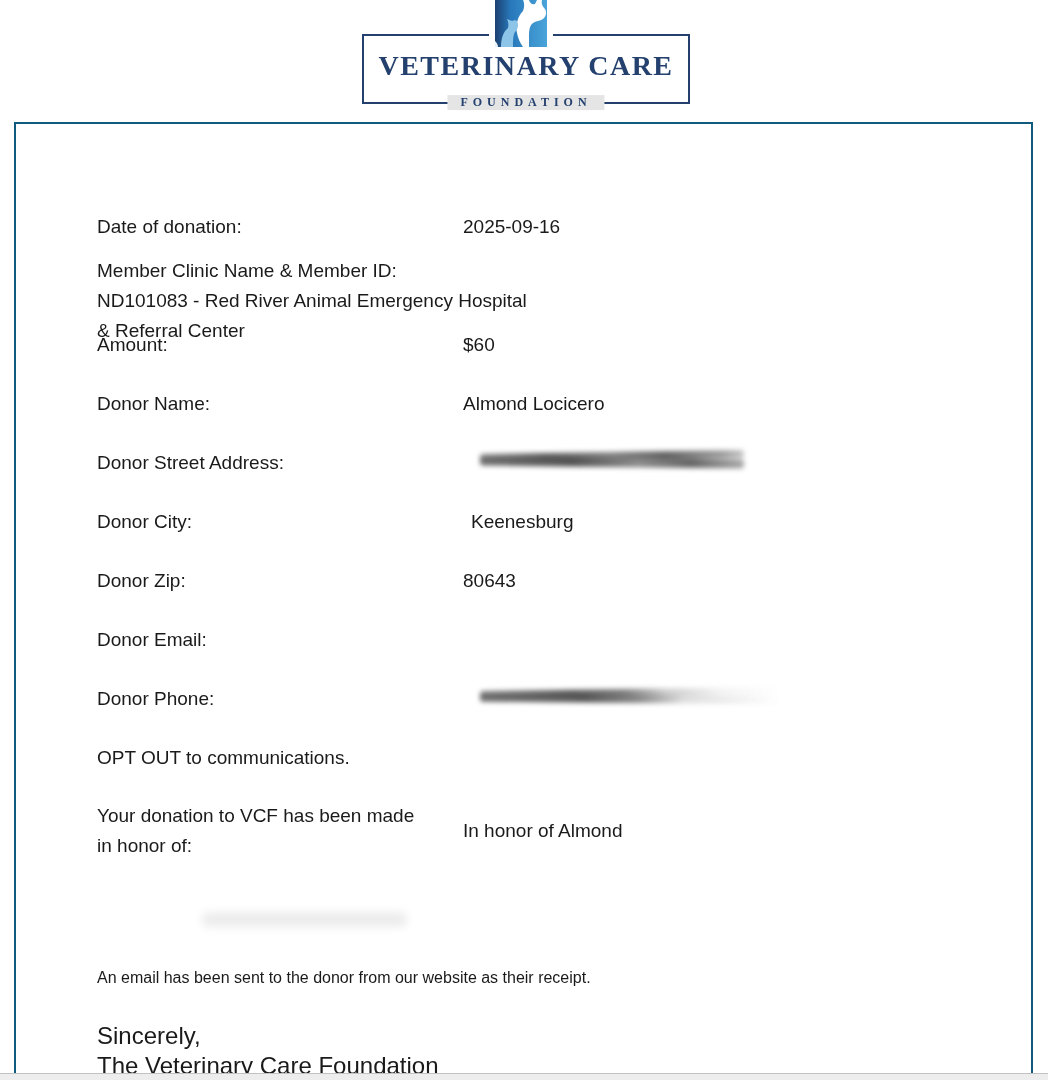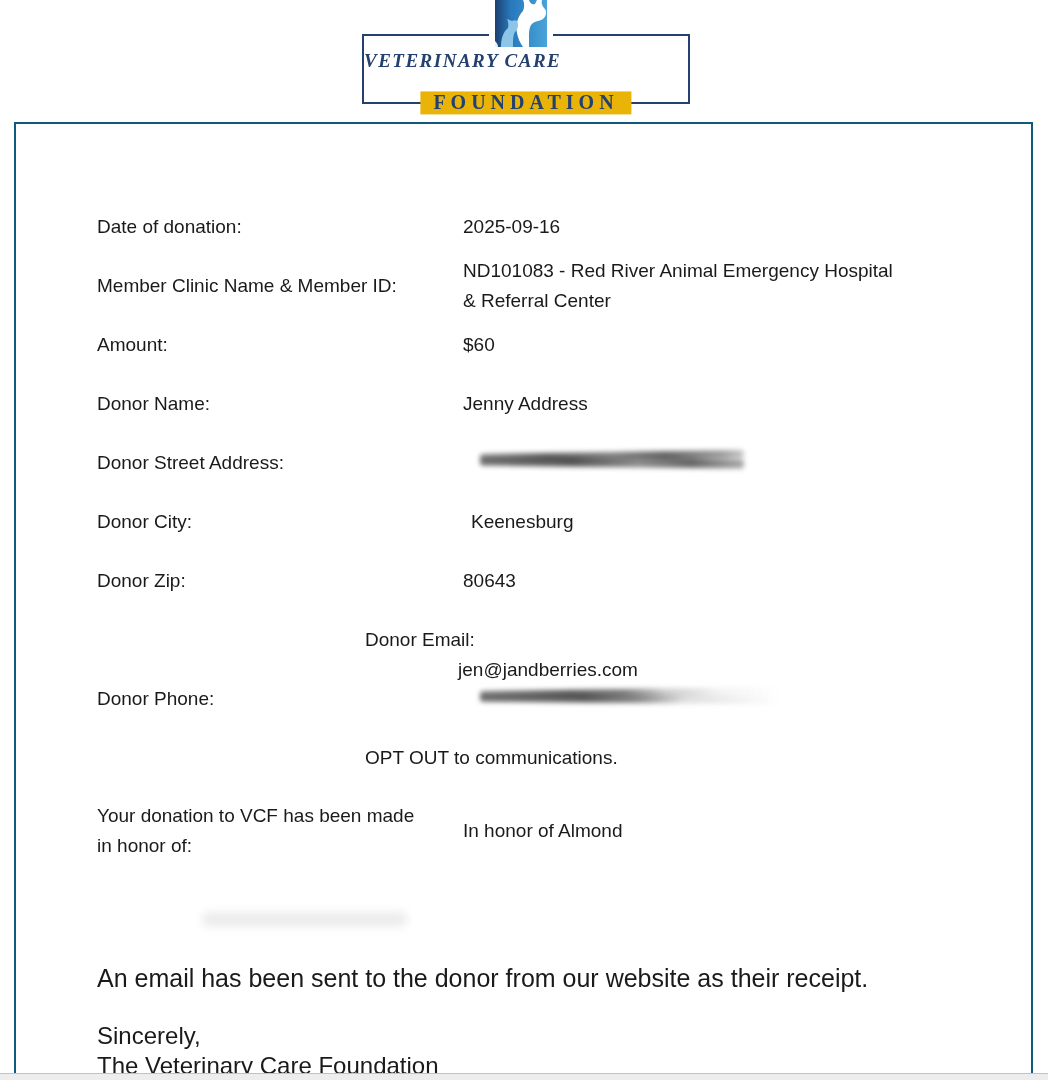--- a/index.html
+++ b/index.html
@@ -9,51 +9,50 @@
     font-family:"Liberation Sans","DejaVu Sans",sans-serif;
     color:#1a1a1a;
   }
   
   .logo-wrap{position:absolute;left:0;top:0;width:1048px;height:118px;}
   .logo-box{
     position:absolute;left:362px;top:34px;width:324px;height:66px;
     border:2.5px solid #24406e;background:#ffffff;
   }
   .logo-title{
-    position:absolute;left:0;right:0;top:14px;
+    position:absolute;left:0;right:0;top:14px;text-align:center;
     font-family:"Liberation Serif","DejaVu Serif",serif;
-    font-weight:bold;font-size:19px;letter-spacing:1.5px;color:#24406e;
+    font-weight:bold;font-size:28px;letter-spacing:1.5px;color:#24406e;
     white-space:nowrap;
-    font-style:italic;
   }
   .logo-sub{
     position:absolute;left:50%;bottom:0;transform:translate(-50%,54%);
-    background:#eab308;padding:0 13px;
+    background:#e5e5e5;padding:0 13px;
     font-family:"Liberation Serif","DejaVu Serif",serif;
-    font-weight:bold;font-size:20px;letter-spacing:5px;color:#24406e;
+    font-weight:bold;font-size:12px;letter-spacing:5px;color:#24406e;
     white-space:nowrap;
   }
   .logo-icon{
     position:absolute;left:489px;top:0;width:64px;height:47px;
     background:#ffffff;padding:0 6px;box-sizing:border-box;
   }
   
   .panel{
     position:absolute;left:14px;top:122px;width:1015px;height:980px;
     border:2px solid #0f5a7d;background:#ffffff;
   }
   .row{
     position:absolute;left:81px;right:32px;height:30px;
-    display:flex;align-items:center;line-height:30px;font-size:19px;
+    display:flex;align-items:flex-start;line-height:30px;font-size:19px;
   }
   .row.tall{height:60px;}
   .row .label{width:366px;flex:none;white-space:pre-line;}
   .row .value{flex:1;white-space:pre-line;position:relative;height:100%;display:flex;align-items:center;}
   .row:nth-of-type(1){top:88px;}
-  .row:nth-of-type(2){top:132px;}
+  .row:nth-of-type(2){top:132px;flex-direction:column;}
   .row:nth-of-type(3){top:206px;}
   .row:nth-of-type(4){top:265px;}
   .row:nth-of-type(5){top:324px;}
   .row:nth-of-type(6){top:383px;gap:8px;}
   .row:nth-of-type(7){top:442px;}
   .row:nth-of-type(8){top:501px;flex-direction:column;}
   .row:nth-of-type(9){top:560px;}
   .row:nth-of-type(10){top:619px;flex-direction:column;}
   .row:nth-of-type(11){top:677px;}
   .row:nth-of-type(12){top:765px;}
@@ -68,21 +67,21 @@
     background:linear-gradient(90deg,#555,#333 35%,#777 60%,#4a4a4a 80%,#9a9a9a);}
   .redact-phone{width:300px;height:20px;}
   .redact-phone .s1{height:8px;margin-bottom:-2px;transform:rotate(-0.8deg);
     background:linear-gradient(90deg,#6f6f6f,#3a3a3a 30%,#666 48%,rgba(150,150,150,.55) 62%,rgba(200,200,200,.25) 80%,rgba(220,220,220,0));}
   .redact-phone .s2{height:8px;transform:rotate(0.5deg);
     background:linear-gradient(90deg,#555,#383838 35%,#707070 52%,rgba(160,160,160,.4) 68%,rgba(210,210,210,0));}
   .smudge{
     position:absolute;left:186px;top:788px;width:205px;height:15px;
     background:#8d8d8d;opacity:.16;filter:blur(4px);border-radius:6px;
   }
-  .note{position:absolute;left:81px;top:839px;font-size:25px;line-height:30px;}
+  .note{position:absolute;left:81px;top:839px;font-size:16px;line-height:30px;}
   .signoff{position:absolute;left:81px;top:897px;font-size:24px;line-height:29.5px;white-space:pre-line;}
   
   .bottom-strip{
     position:absolute;left:0;top:1073px;width:1048px;height:7px;
     background:#ededed;border-top:1px solid #c2c2c2;z-index:5;
   }
 </style>
 </head>
 <body>
 
@@ -121,21 +120,21 @@
 &amp; Referral Center</span></div>
   </div>
 
   <div class="row">
     <div class="label">Amount:</div>
     <div class="value"><span>$60</span></div>
   </div>
 
   <div class="row">
     <div class="label">Donor Name:</div>
-    <div class="value"><span>Jenny Address</span></div>
+    <div class="value"><span>Almond Locicero</span></div>
   </div>
 
   <div class="row">
     <div class="label">Donor Street Address:</div>
     <div class="value">
       <div class="redact redact-street"><div class="s1"></div><div class="s2"></div></div>
     </div>
   </div>
 
   <div class="row">
@@ -144,21 +143,20 @@
   </div>
 
 
   <div class="row">
     <div class="label">Donor Zip:</div>
     <div class="value"><span>80643</span></div>
   </div>
 
   <div class="row">
     <div class="label">Donor Email:</div>
-    <div class="value"><span>jen@jandberries.com</span></div>
   </div>
 
   <div class="row">
     <div class="label">Donor Phone:</div>
     <div class="value">
       <div class="redact redact-phone"><div class="s1"></div><div class="s2"></div></div>
     </div>
   </div>
 
   <div class="row">

